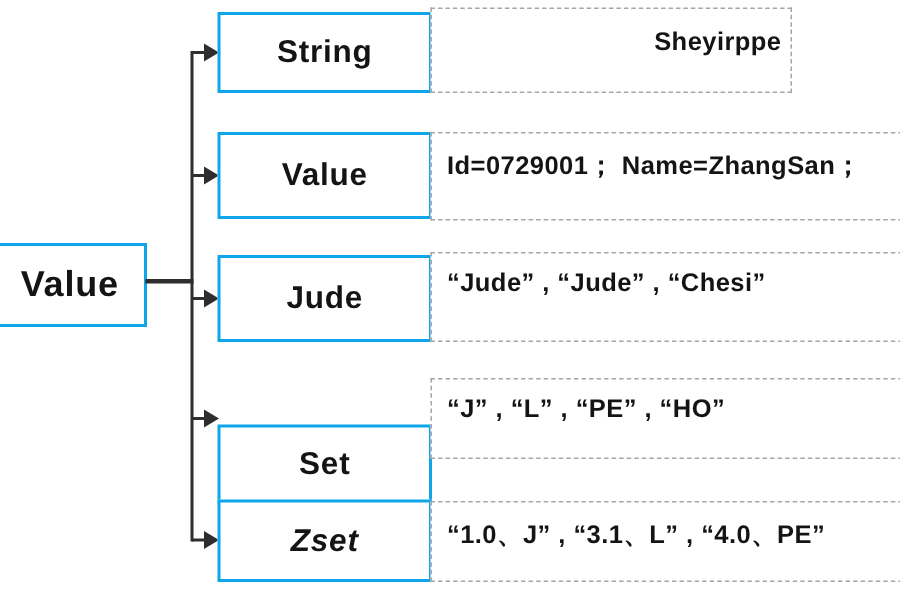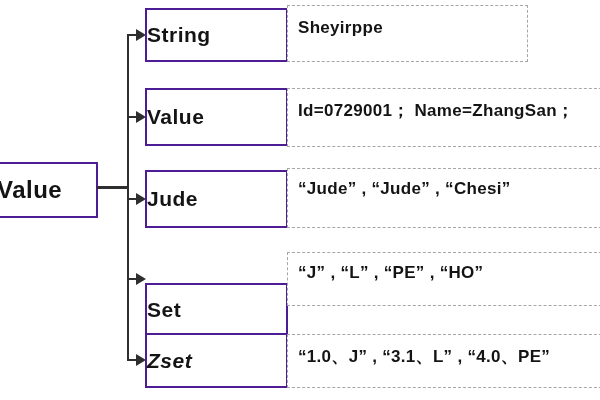--- a/index.html
+++ b/index.html
@@ -2,38 +2,38 @@
 <html><head>
 <meta charset="utf-8">
 <style>
   html,body{margin:0;padding:0;background:#fff;}
   .canvas{
     position:relative;width:600px;height:400px;background:#ffffff;
     overflow:hidden;font-family:"Liberation Sans", sans-serif;color:#141414;
   }
   
   .box{
-    position:absolute;border:2px solid #4c1d95;background:#ffffff;
-    display:flex;align-items:center;justify-content:flex-start;
+    position:absolute;border:2px solid #0ea5e9;background:#ffffff;
+    display:flex;align-items:center;justify-content:center;
     font-size:21px;font-weight:600;letter-spacing:0.5px;box-sizing:border-box;
   }
   .root-box{left:-5px;top:162px;width:103px;height:56px;font-size:24px;}
   .label-box{left:145px;width:143px;}
   .pos-0{top:8px;height:54px;}
   .pos-1{top:88px;height:58px;}
   .pos-2{top:170px;height:58px;}
   .pos-3{top:252px;height:54px;margin-top:31px;}
   .pos-4{top:333px;height:55px;font-style:italic;}
   
   .dashed{
     position:absolute;left:287px;border:1px dashed #a6a6a6;background:#ffffff;
     box-sizing:border-box;font-size:17px;font-weight:600;letter-spacing:0.3px;
     padding:10px 6px 0 10px;white-space:nowrap;overflow:hidden;
   }
-  .dpos-0{top:5px;width:241px;height:57px;padding-top:12px;}
+  .dpos-0{top:5px;width:241px;height:57px;padding-top:12px;text-align:right;}
   .dpos-1{top:88px;width:330px;height:59px;}
   .dpos-2{top:168px;width:330px;height:60px;}
   .dpos-3{top:252px;width:330px;height:54px;}
   .dpos-4{top:334px;width:330px;height:54px;}
   
   .line{position:absolute;background:#2e2e2e;}
   .trunk{left:127px;top:34px;width:2px;height:327px;}
   .root-link{left:97px;top:186px;width:32px;height:3px;}
   .stub{left:128px;width:10px;height:2px;}
   .spos-0{top:34px;} .spos-1{top:116px;} .spos-2{top:198px;} .spos-3{top:278px;} .spos-4{top:359px;}

